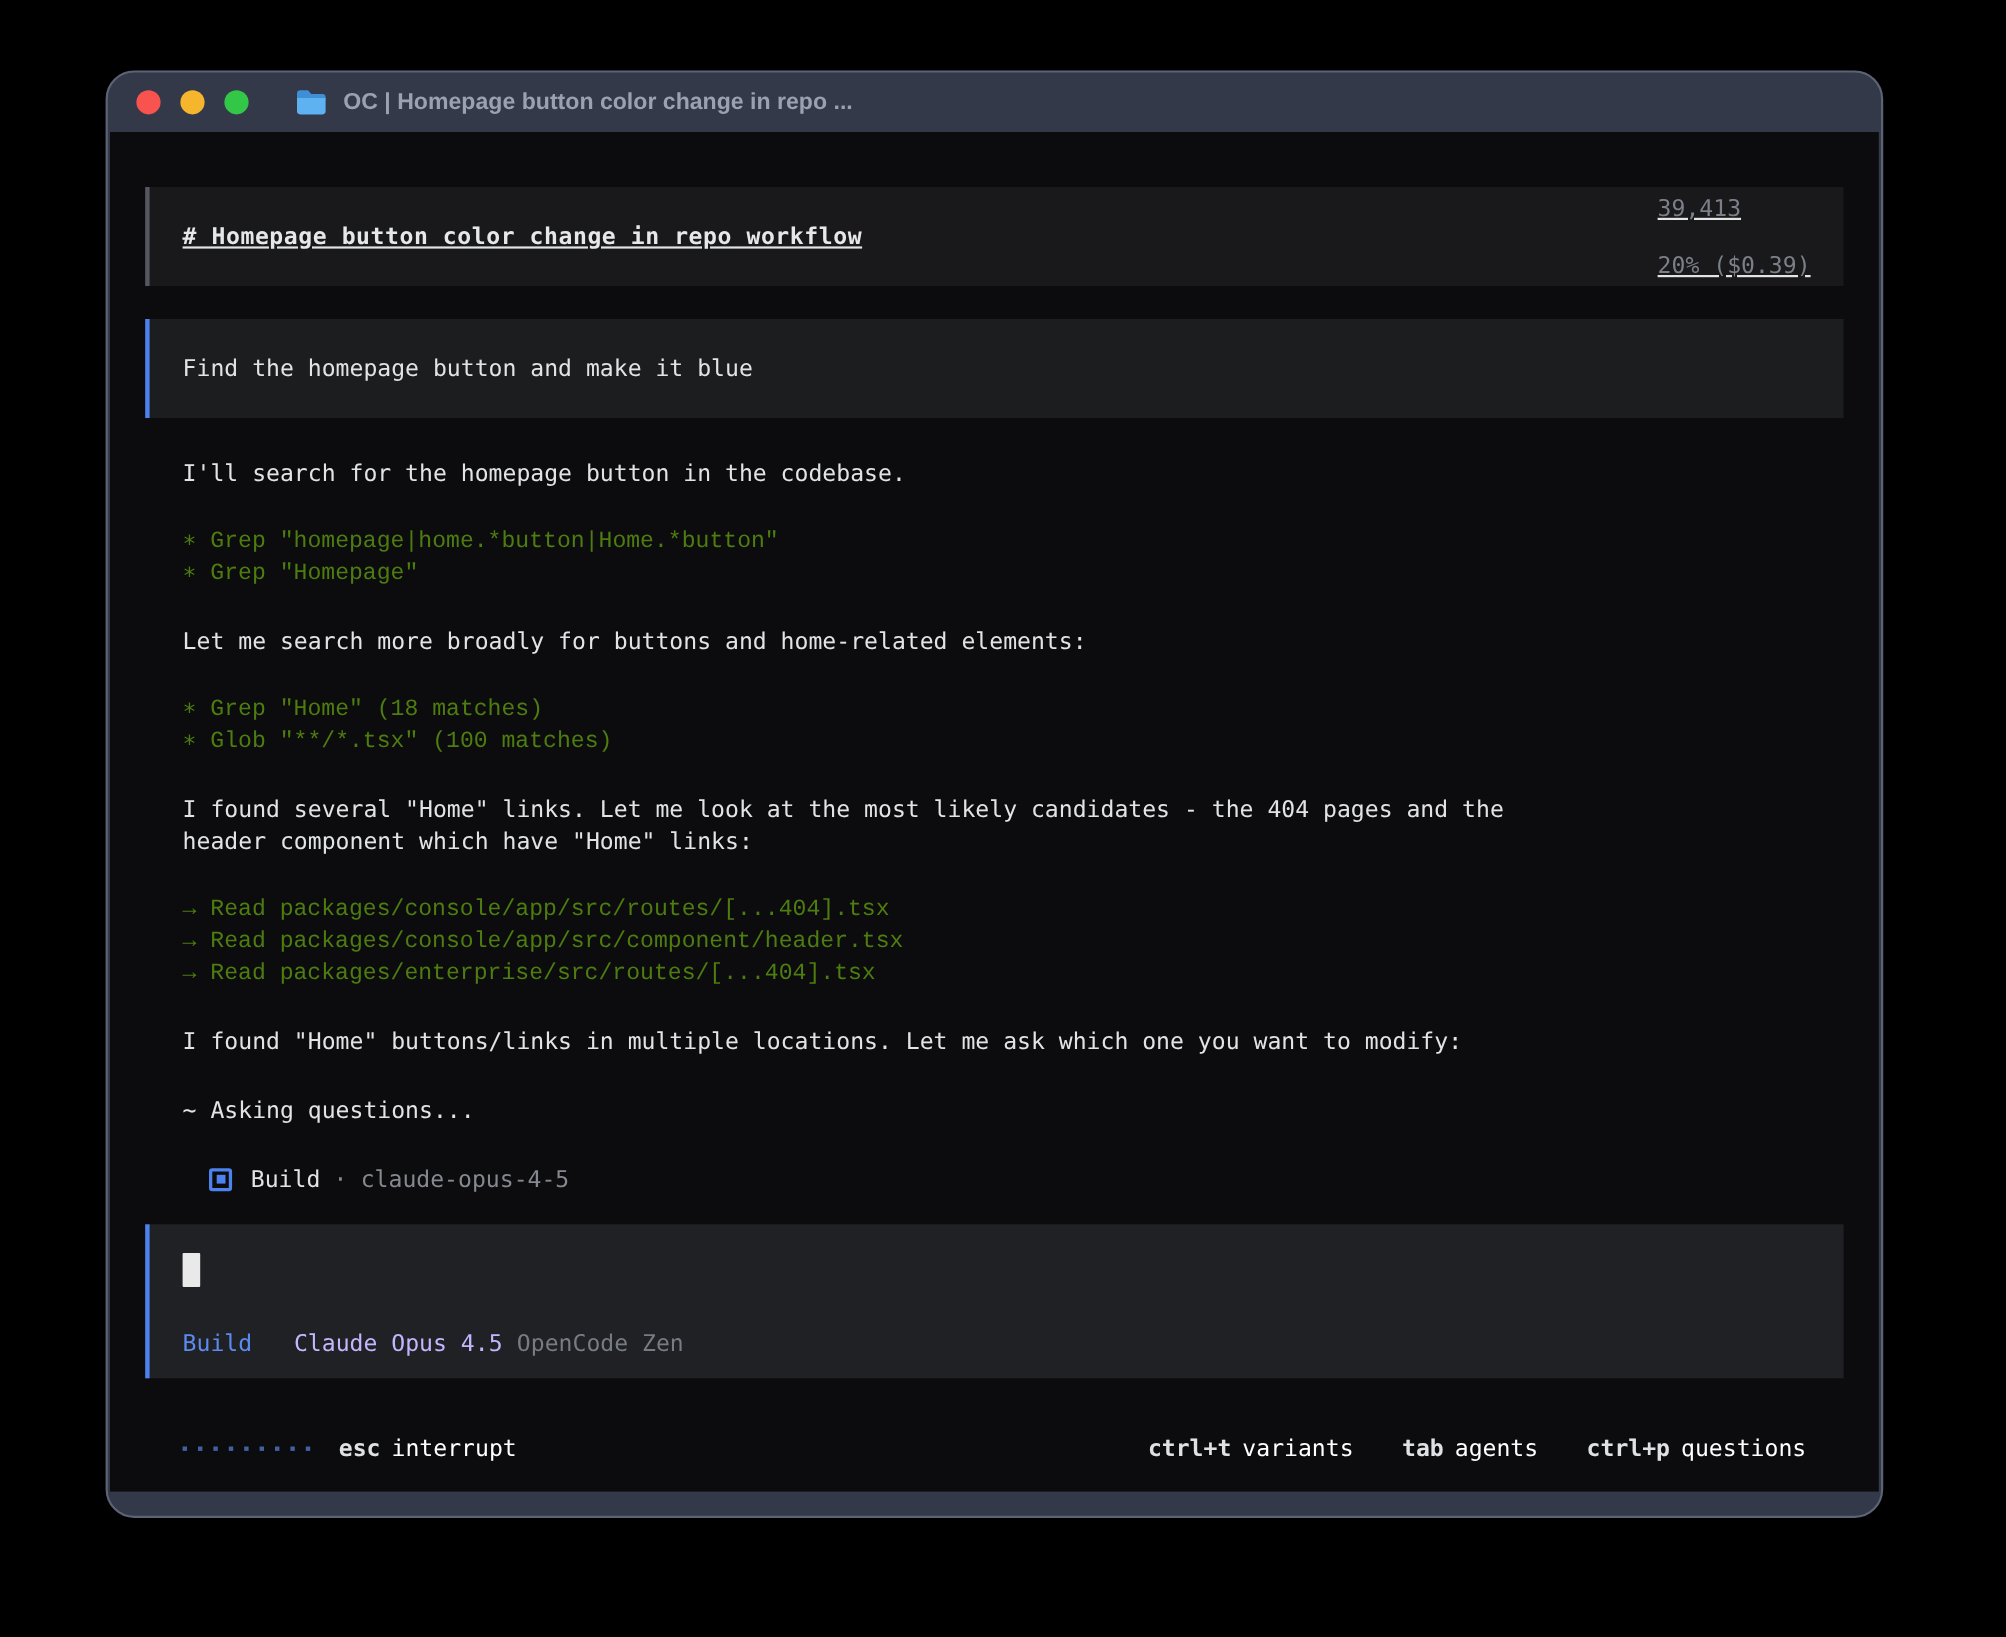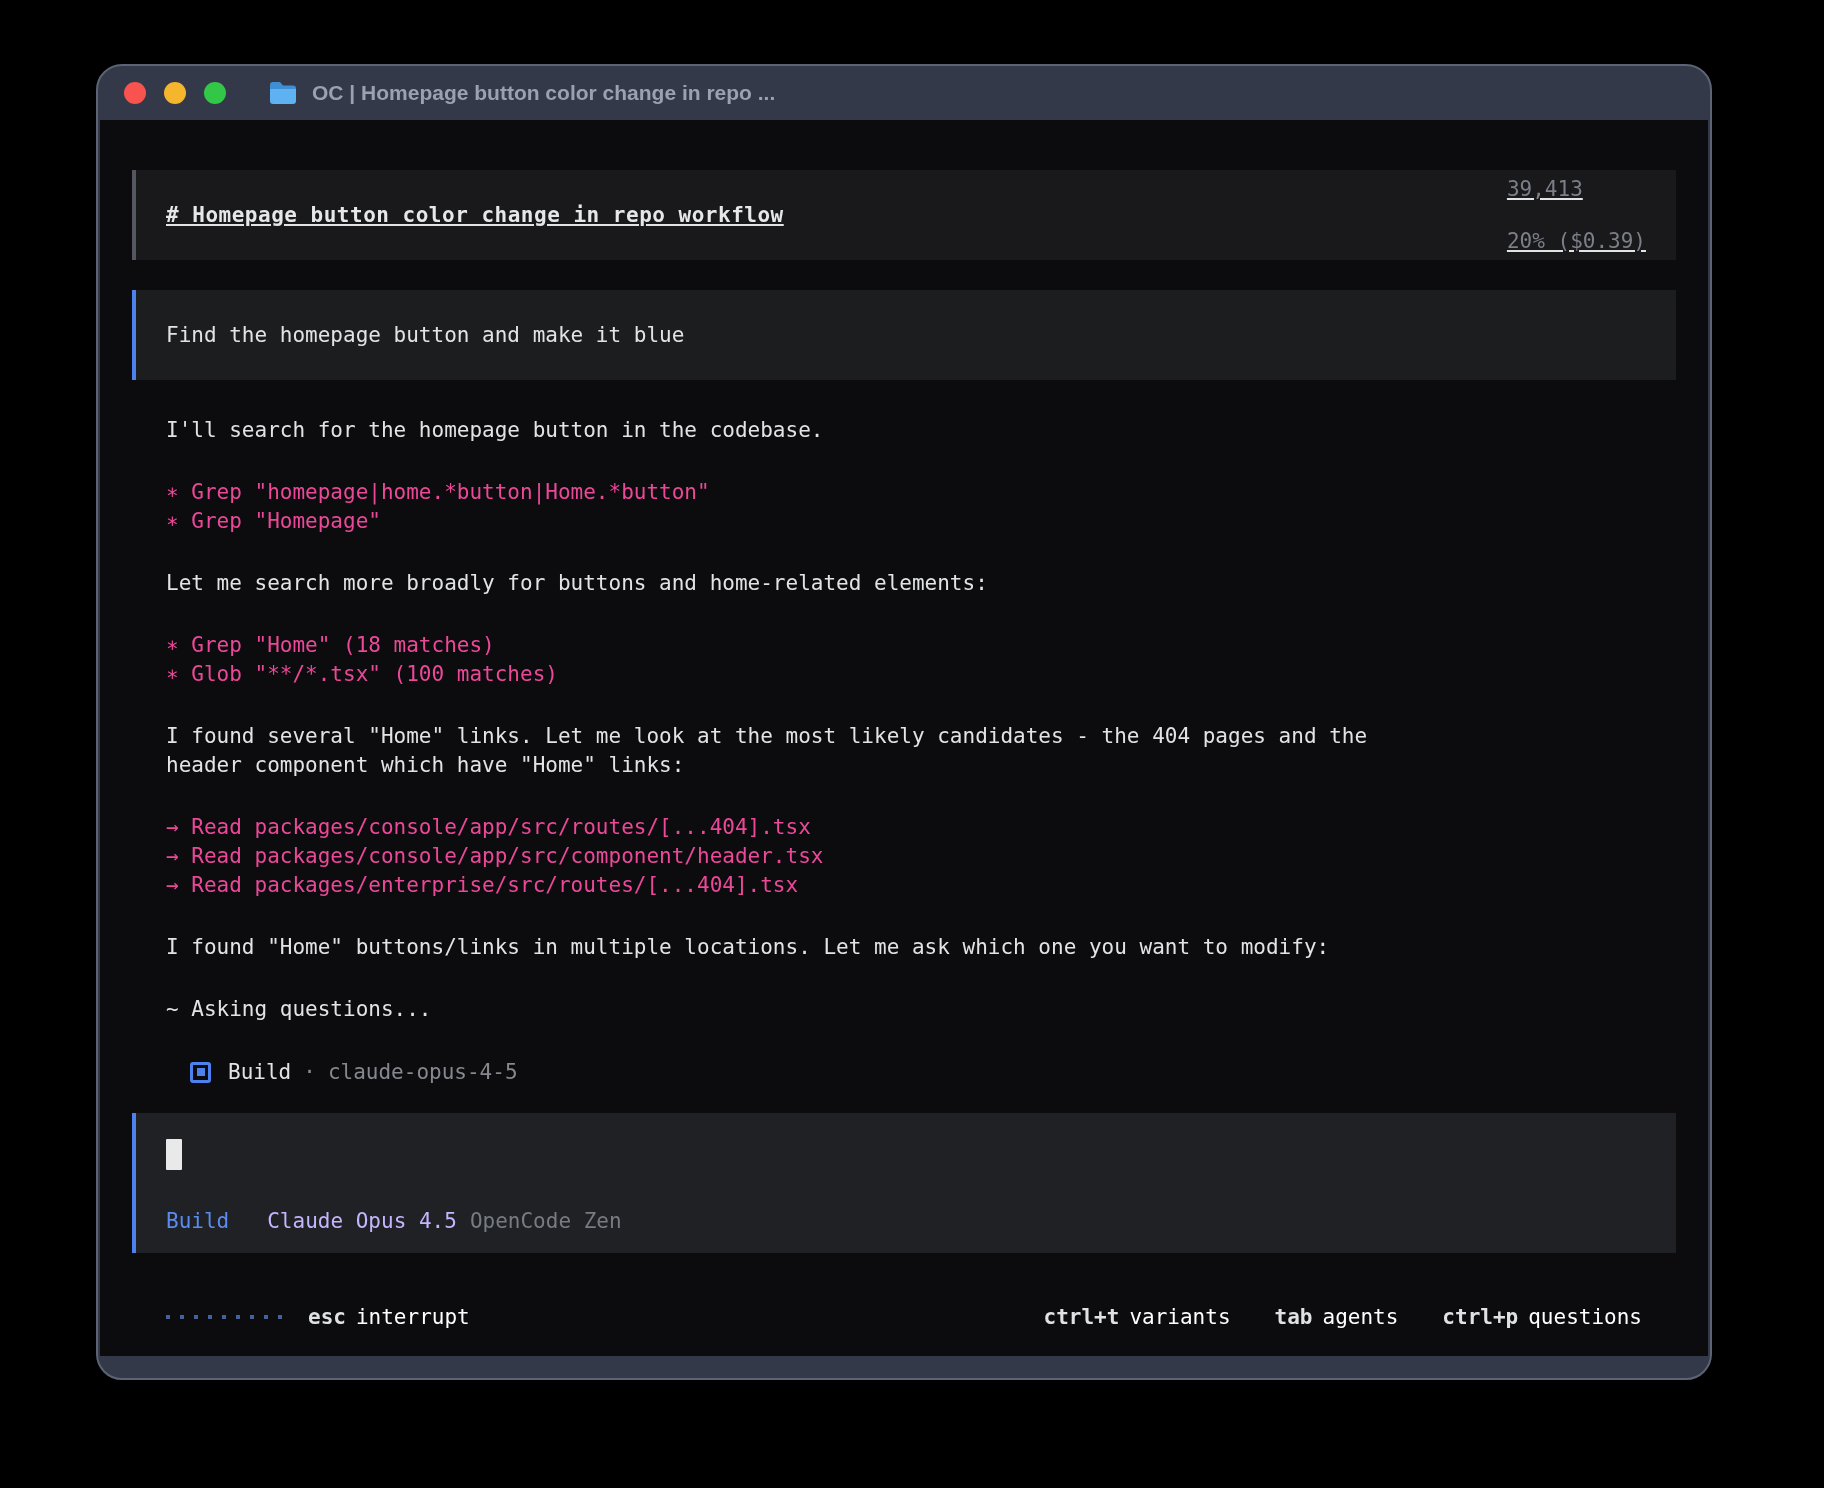--- a/index.html
+++ b/index.html
@@ -43,21 +43,21 @@
 
   .user-panel{
     height:90px; display:flex; align-items:center; padding:0 30px;
     border-left-color:#4d82ee; background:#1c1d1f; margin-bottom:36px;
   }
 
   .transcript{ padding:0 34px; }
   .block{ margin-bottom:33px; }
   .line{ height:29px; line-height:29px; white-space:pre; }
   .fg{ color:#e2e3e5; }
-  .dim{ color:#ec4899; }
+  .dim{ color:#4d7c0f;font-family:Liberation Mono, monospace; }
 
   .agent-row{
     padding:0 34px; margin-top:0; display:flex; align-items:center; height:30px;
     margin-left:24px;
   }
   .build-icon{
     width:21px; height:21px; border:3px solid #4d82ee; border-radius:3px;
     display:inline-flex; align-items:center; justify-content:center; flex:none;
     margin-right:17px;
   }

